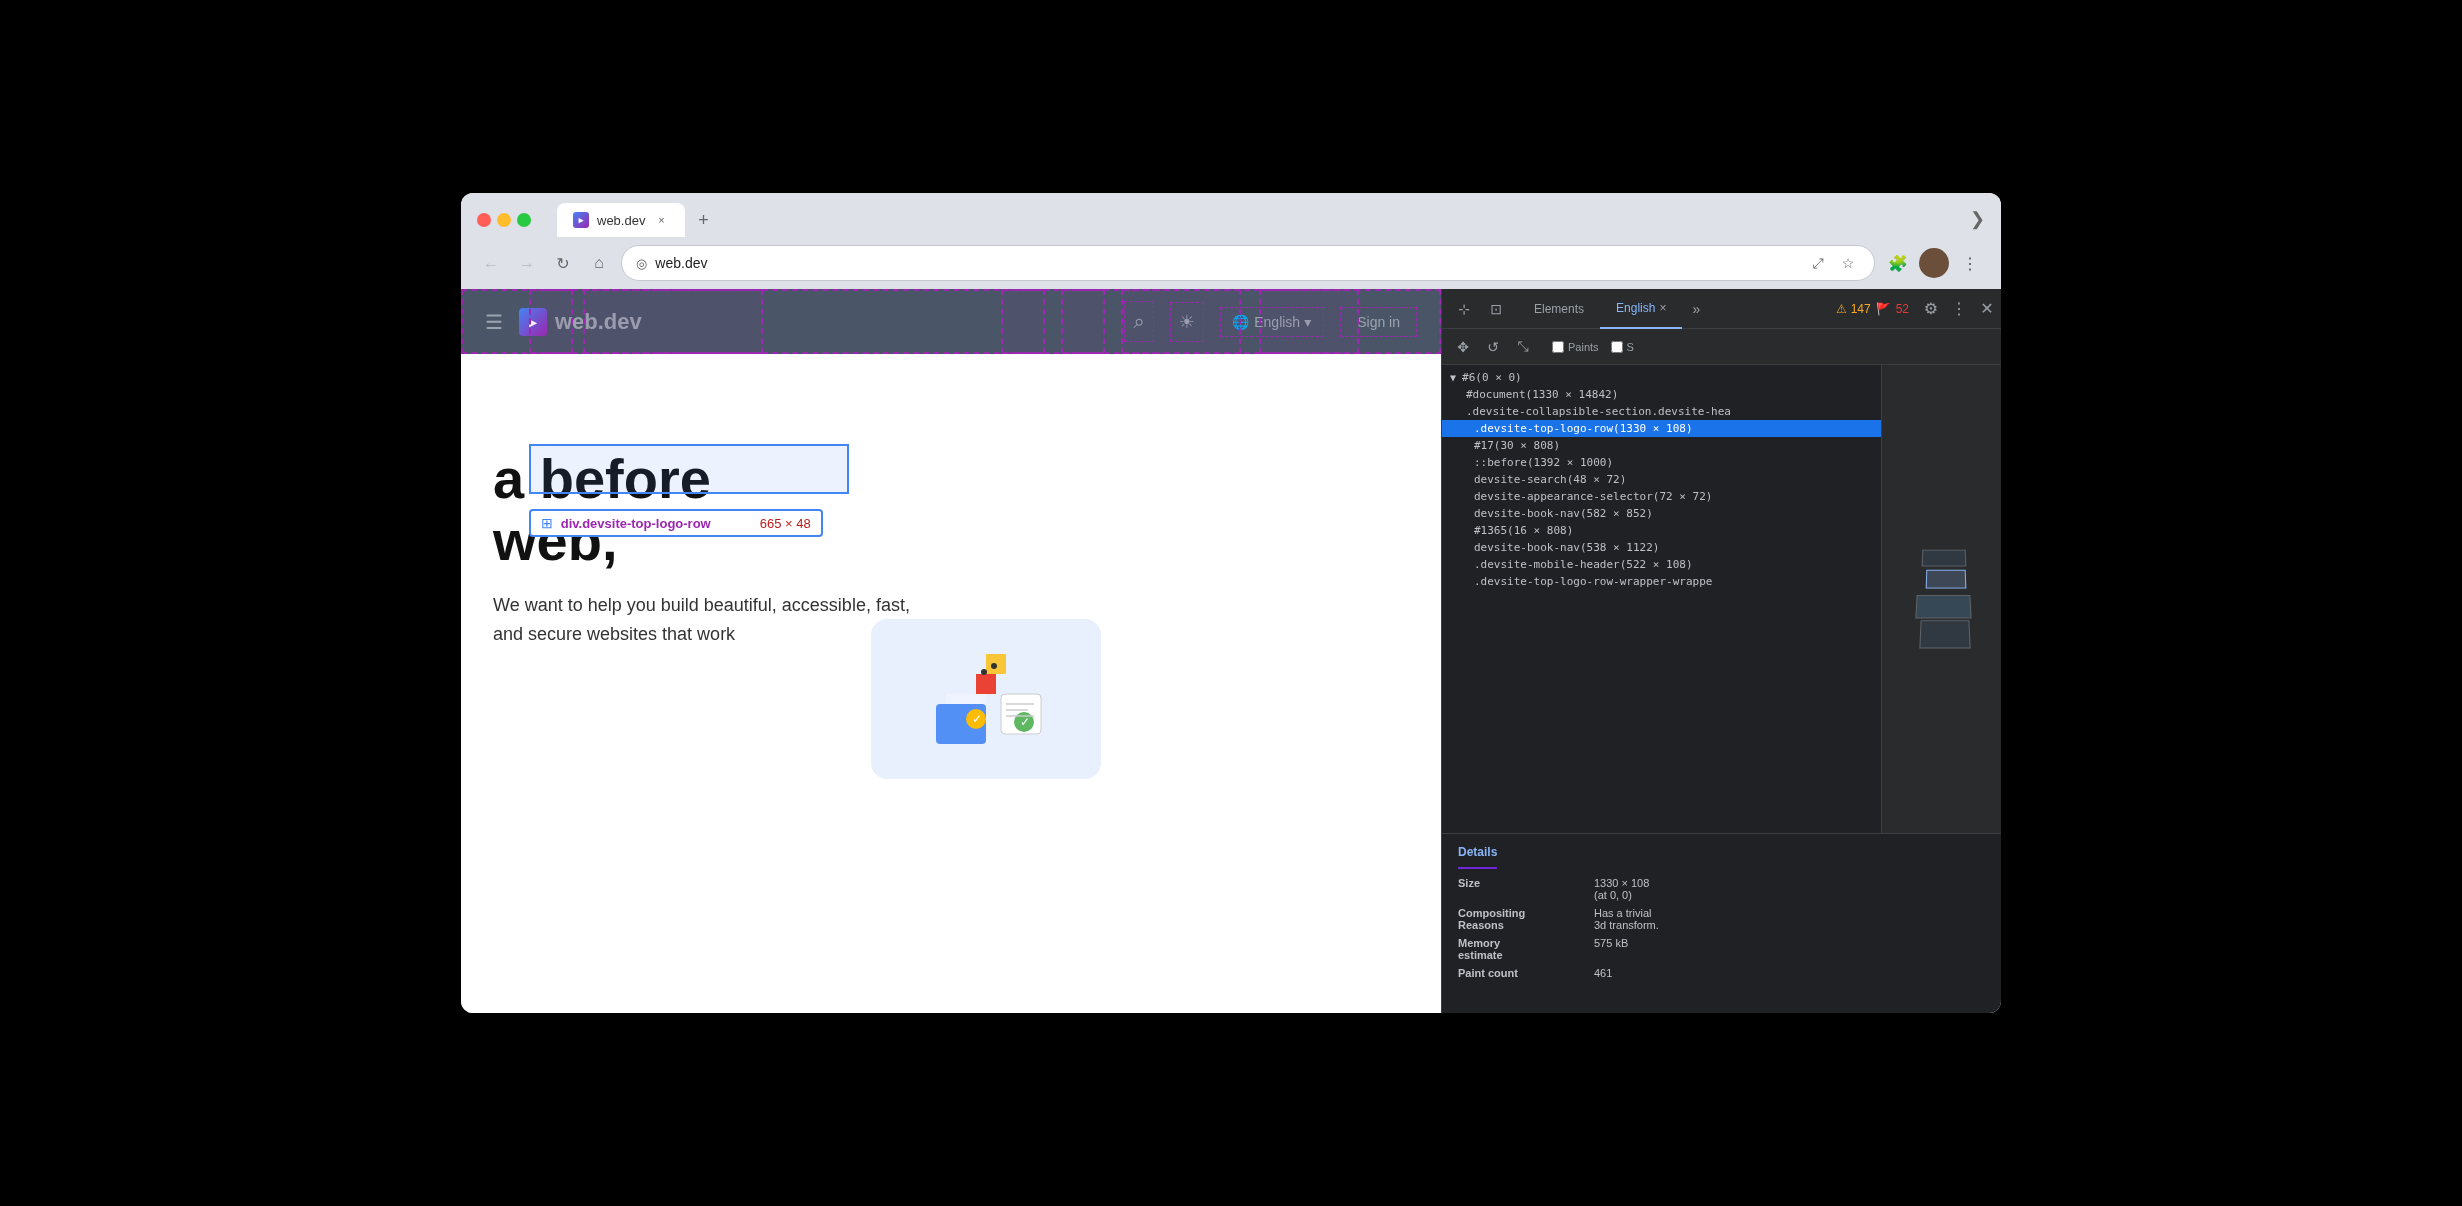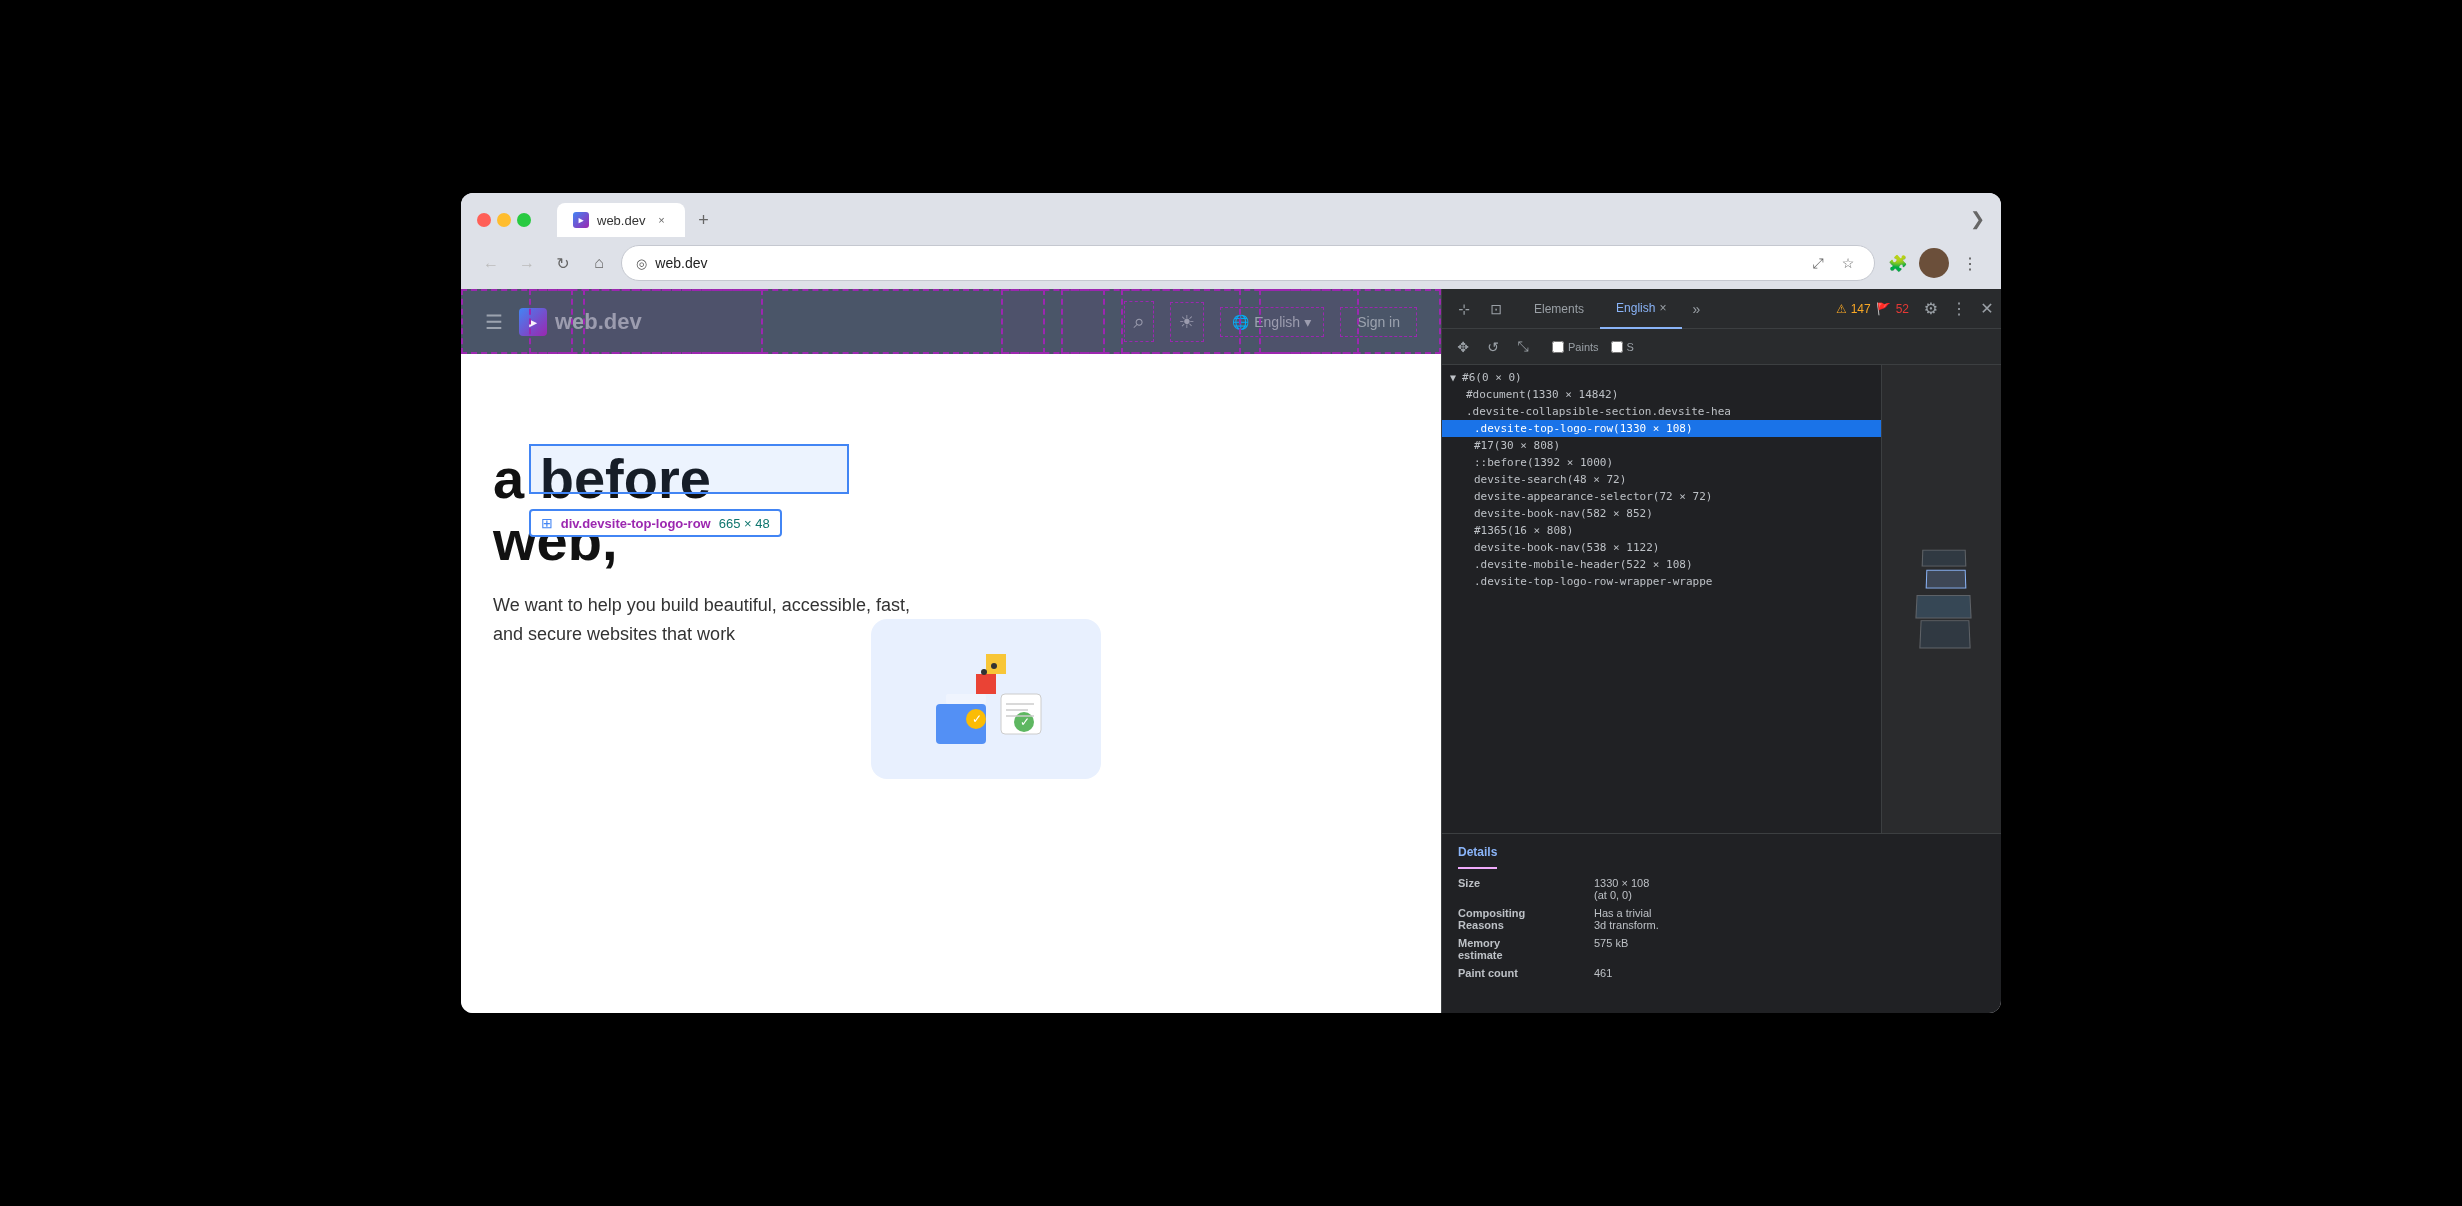--- a/index.html
+++ b/index.html
@@ -338,21 +338,22 @@
       color: #4285f4;
       font-size: 14px;
     }
 
     .element-tooltip-name {
       color: #9c27b0;
       font-weight: 600;
     }
 
     .element-tooltip-size {
-      color: #0f766e;
+      color: #b91c1c;
+      margin-left: 41px;
     }
 
     
     .webpage-body {
       padding: 24px 32px;
       background: #fff;
     }
 
     .hero-title {
       font-size: 56px;
@@ -602,21 +603,21 @@
       border-top: 1px solid #3c3f41;
       padding: 8px 16px;
       min-height: 180px;
     }
 
     .details-title {
       font-size: 12px;
       color: #8ab4f8;
       font-weight: 600;
       padding-bottom: 8px;
-      border-bottom: 2px solid #f0abfc;
+      border-bottom: 2px solid #6d28d9;
       display: inline-block;
       margin-bottom: 8px;
     }
 
     .details-row {
       display: flex;
       gap: 16px;
       margin-bottom: 6px;
       font-size: 11px;
     }

